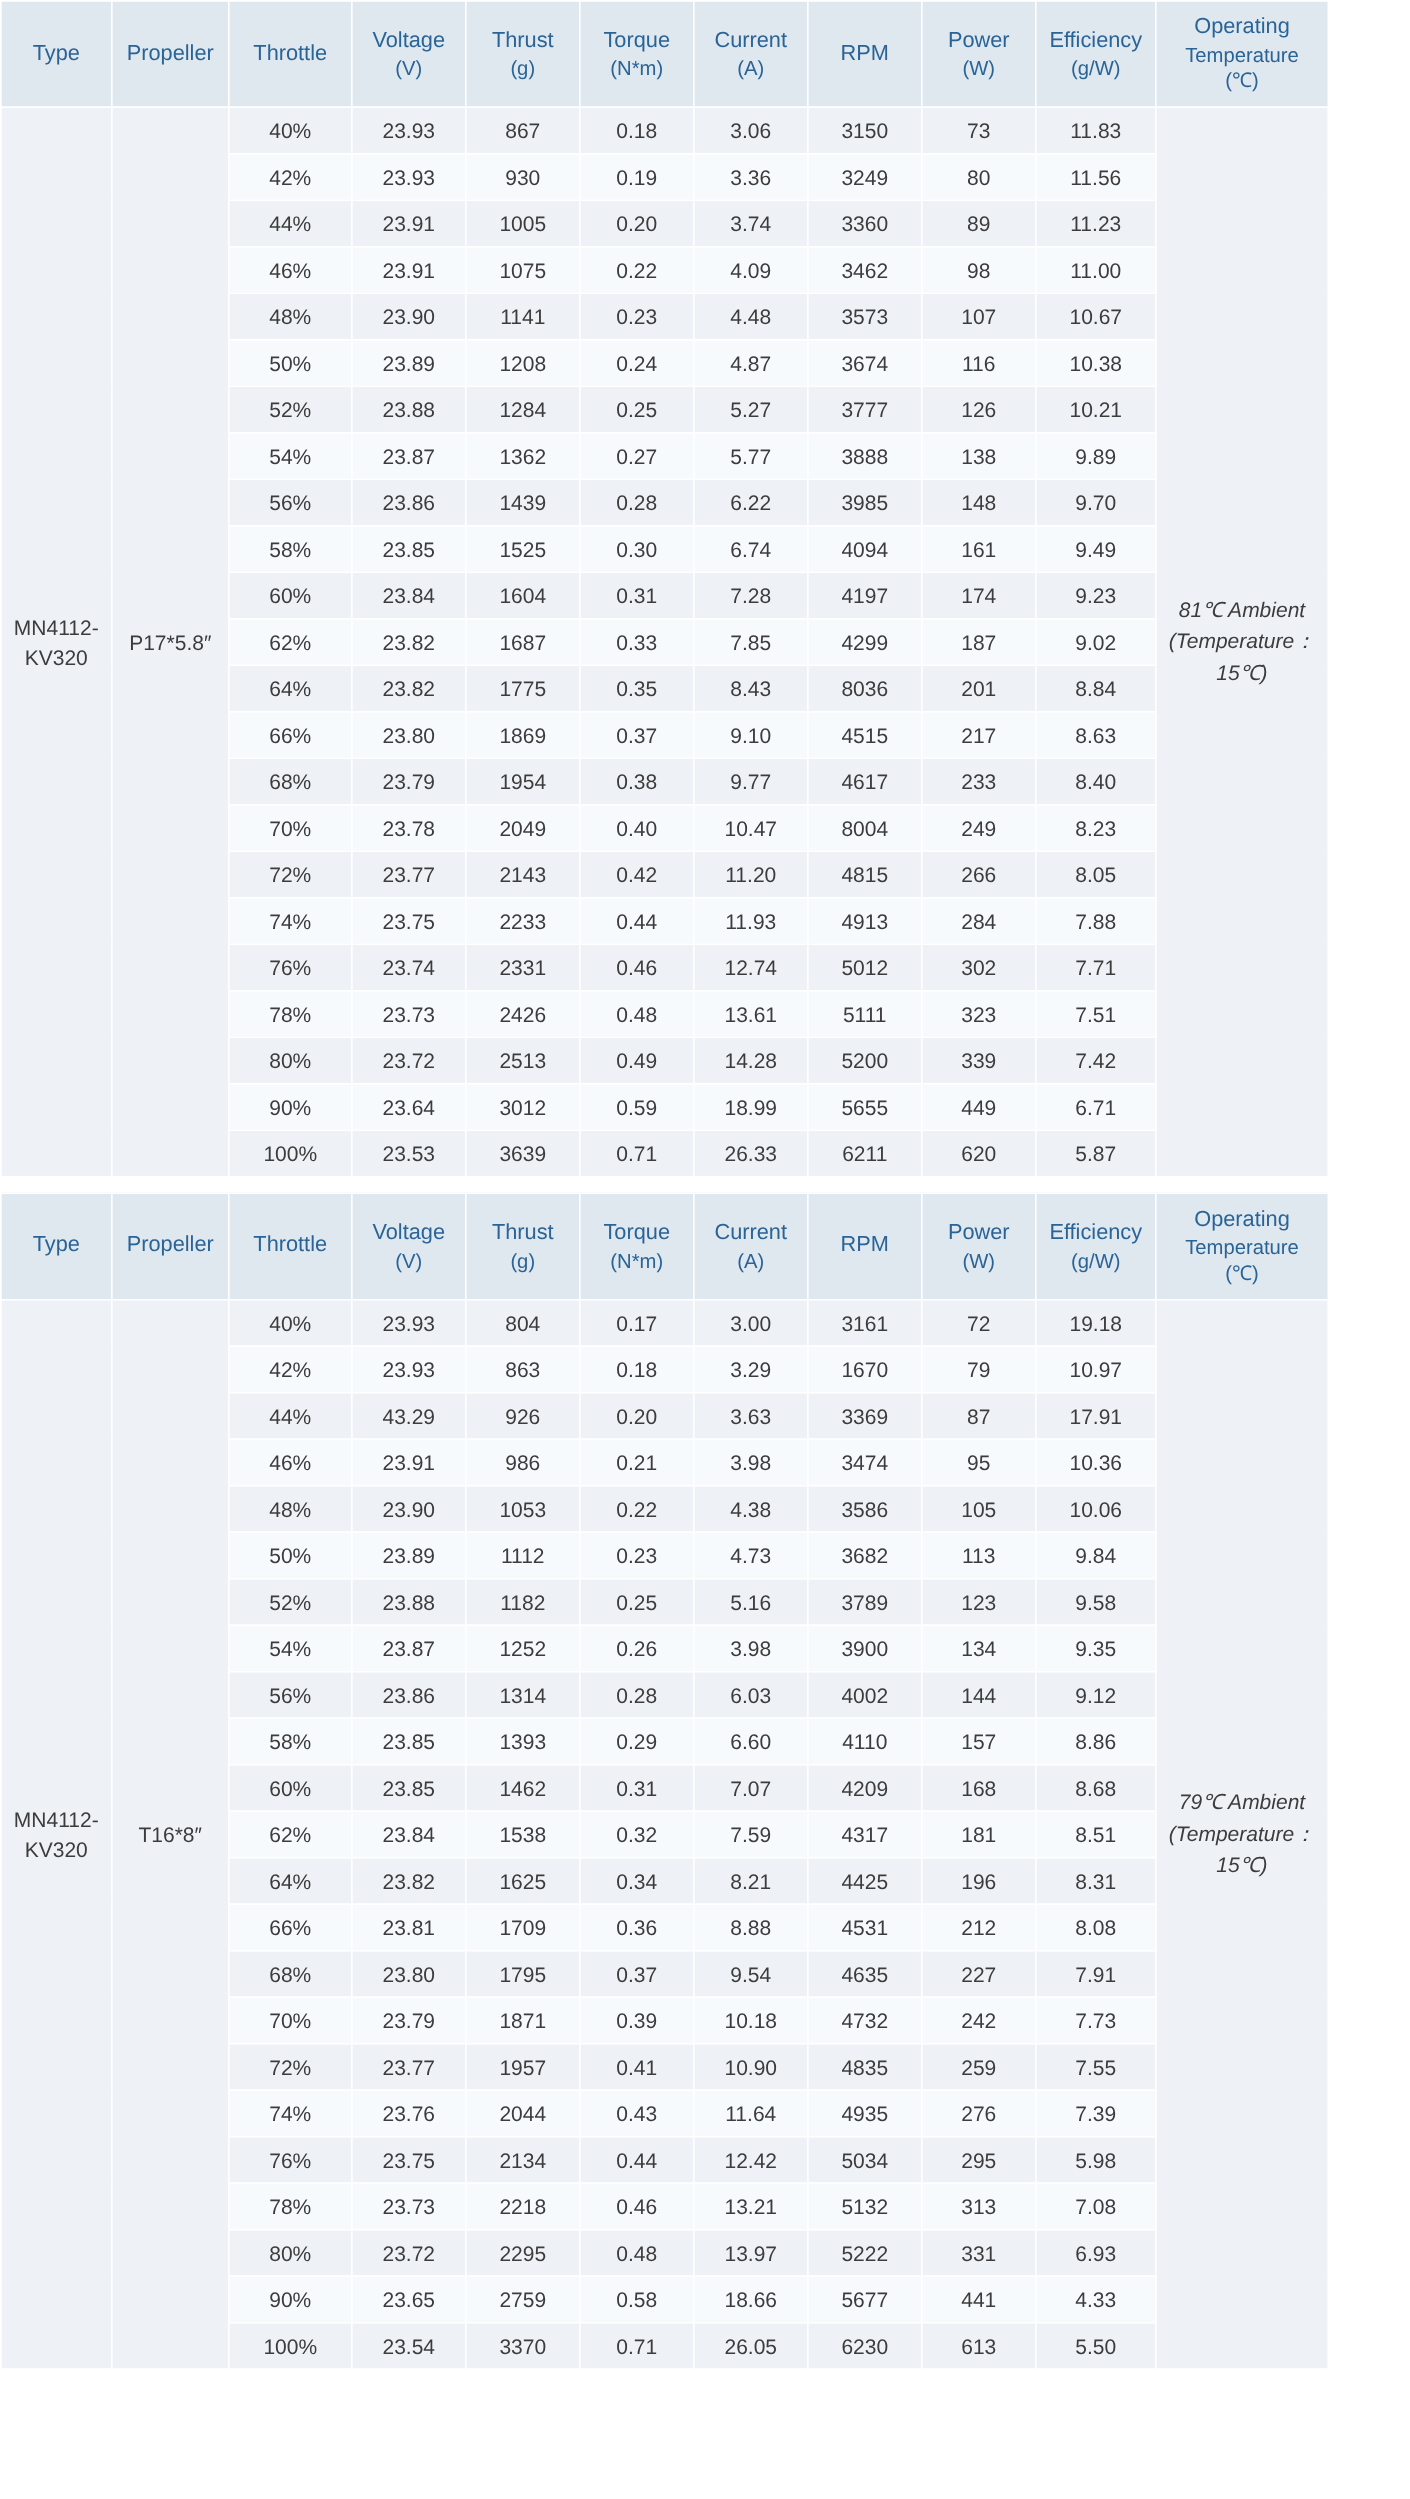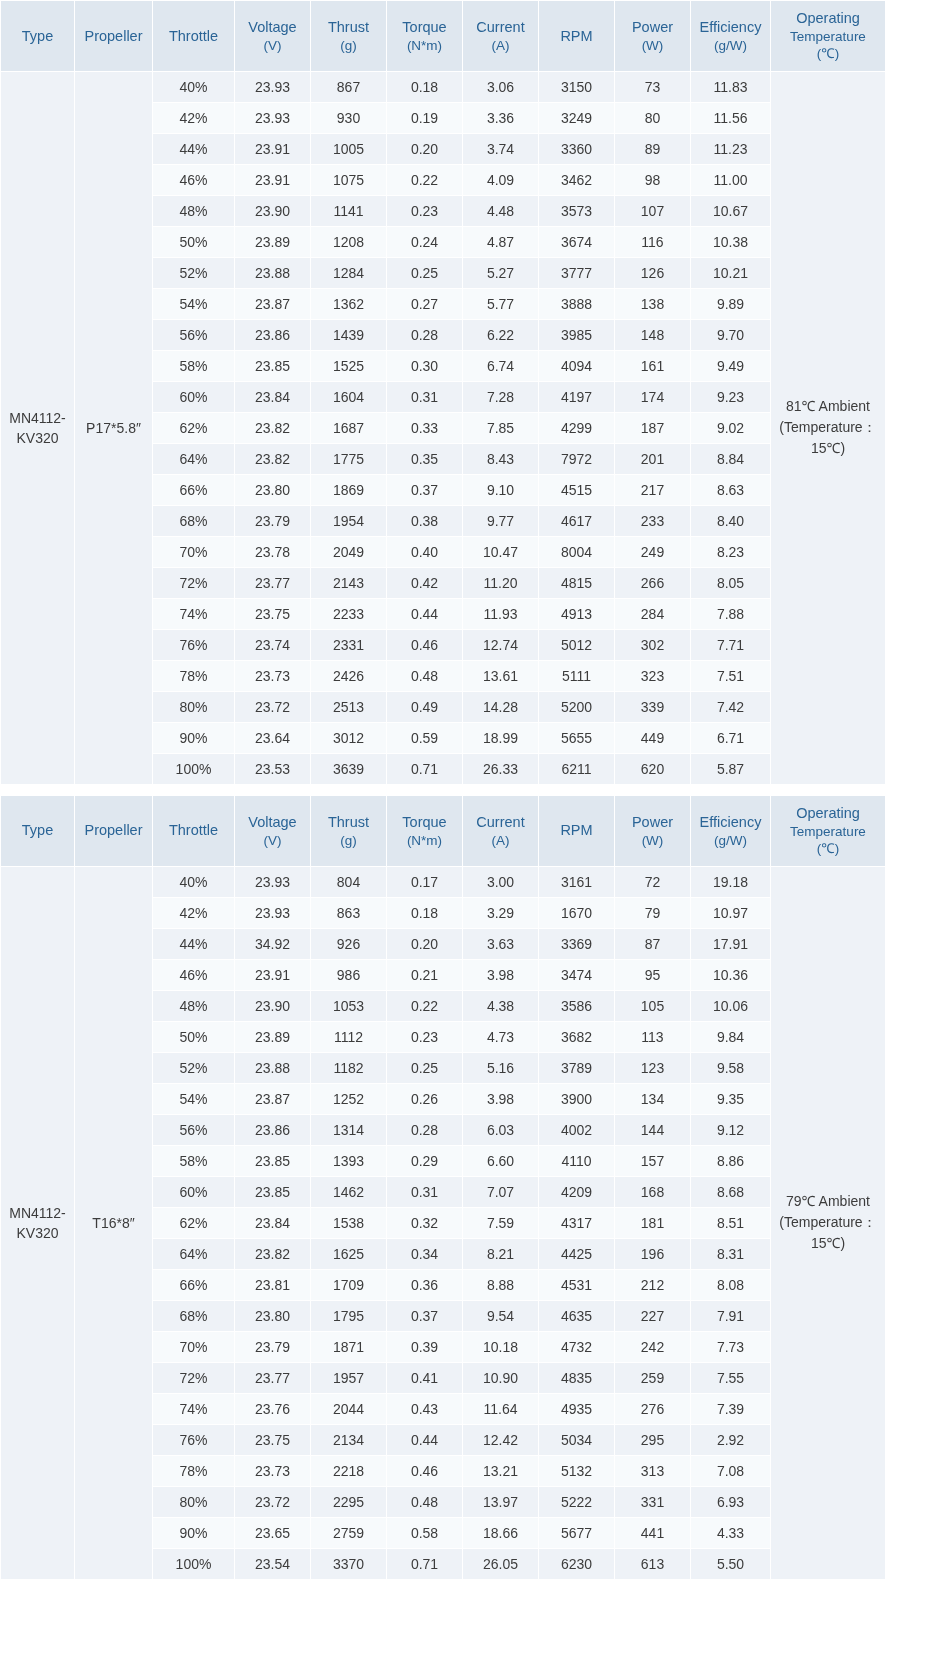--- a/index.html
+++ b/index.html
@@ -63,20 +63,21 @@
 
   td.span-cell {
     background: #eef2f7 !important;
     font-size: 14px;
     line-height: 1.45;
     color: #3c3c3c;
   }
   td.temp-cell {
     background: #eef2f7 !important;
     line-height: 1.5;
+    font-style: italic;
   }
   .hdr-line { display: block; }
   .unit { display: block; font-size: 13.5px; }
 </style>
 </head>
 <body>
 
 <div class="sheet" id="sheet">
     <table class="perf">
       <colgroup>
@@ -260,21 +261,21 @@
           <td>4299</td>
           <td>187</td>
           <td>9.02</td>
         </tr>
         <tr class="odd">
           <td>64%</td>
           <td>23.82</td>
           <td>1775</td>
           <td>0.35</td>
           <td>8.43</td>
-          <td>7972</td>
+          <td>8036</td>
           <td>201</td>
           <td>8.84</td>
         </tr>
         <tr class="even">
           <td>66%</td>
           <td>23.80</td>
           <td>1869</td>
           <td>0.37</td>
           <td>9.10</td>
           <td>4515</td>
@@ -451,21 +452,21 @@
           <td>23.93</td>
           <td>863</td>
           <td>0.18</td>
           <td>3.29</td>
           <td>1670</td>
           <td>79</td>
           <td>10.97</td>
         </tr>
         <tr class="odd">
           <td>44%</td>
-          <td>34.92</td>
+          <td>43.29</td>
           <td>926</td>
           <td>0.20</td>
           <td>3.63</td>
           <td>3369</td>
           <td>87</td>
           <td>17.91</td>
         </tr>
         <tr class="even">
           <td>46%</td>
           <td>23.91</td>
@@ -617,21 +618,21 @@
           <td>7.39</td>
         </tr>
         <tr class="odd">
           <td>76%</td>
           <td>23.75</td>
           <td>2134</td>
           <td>0.44</td>
           <td>12.42</td>
           <td>5034</td>
           <td>295</td>
-          <td>2.92</td>
+          <td>5.98</td>
         </tr>
         <tr class="even">
           <td>78%</td>
           <td>23.73</td>
           <td>2218</td>
           <td>0.46</td>
           <td>13.21</td>
           <td>5132</td>
           <td>313</td>
           <td>7.08</td>

